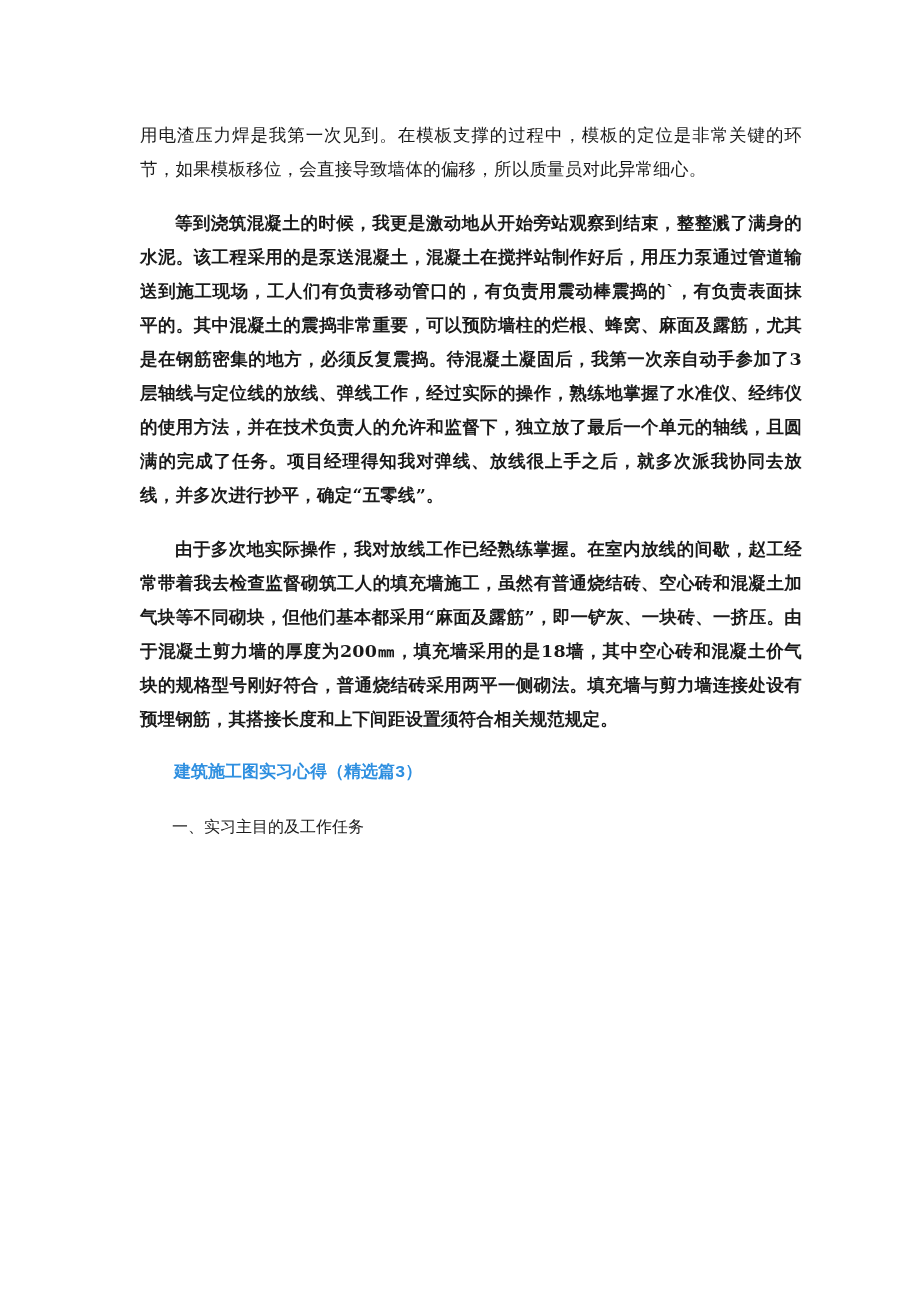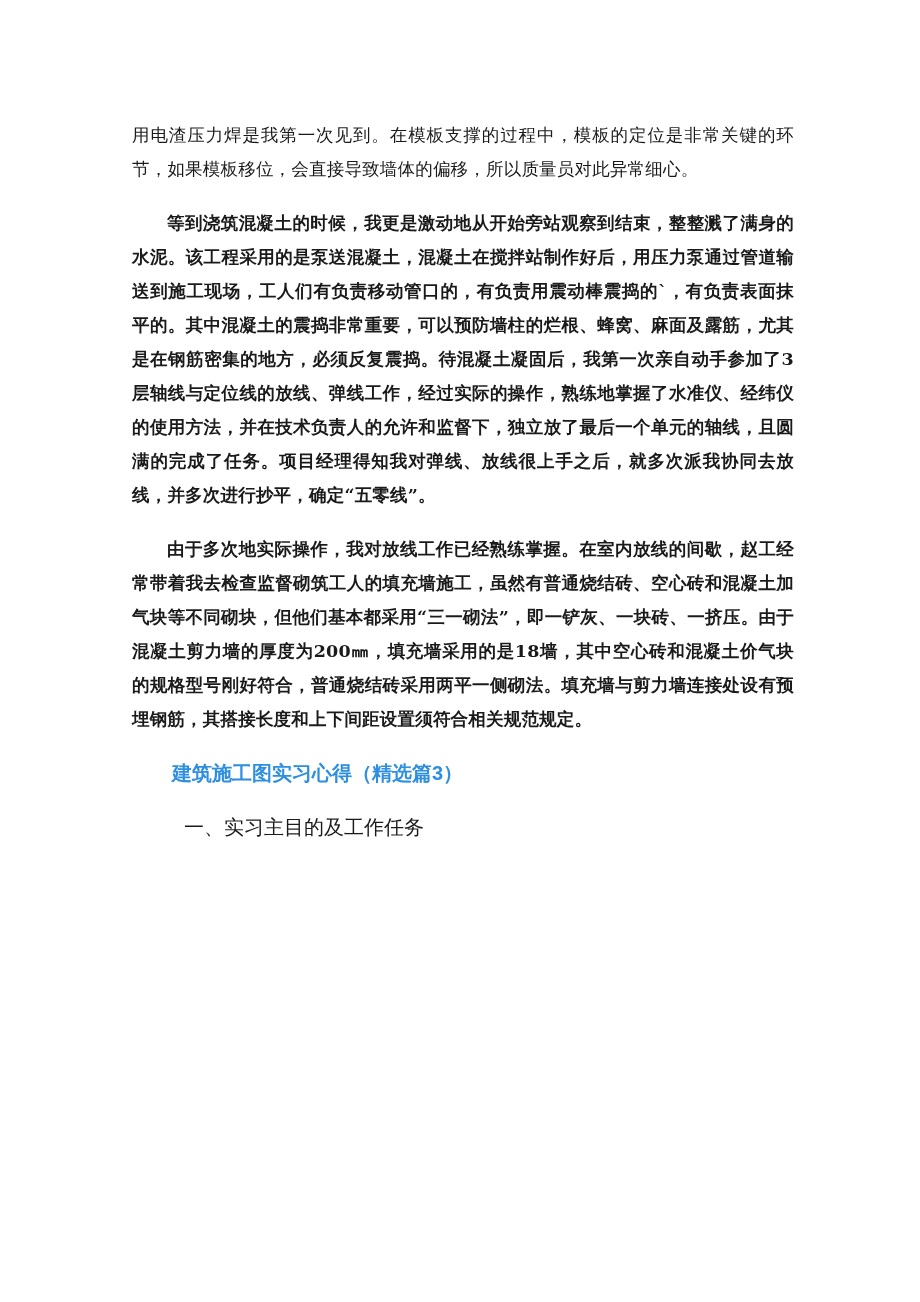--- a/index.html
+++ b/index.html
@@ -10,56 +10,56 @@
     body {
       width: 920px;
       height: 1302px;
       position: relative;
       overflow: hidden;
       font-family: "DejaVu Serif", "Liberation Serif", serif;
       color: #1a1a1a;
     }
     .page {
       position: absolute;
-      left: 132px;
+      left: 140px;
       top: 118px;
       width: 662px;
     }
     .para {
       margin: 0 0 20px 0;
       font-size: 17.5px;
       line-height: 34px;
       text-align: justify;
       text-justify: inter-ideograph;
       letter-spacing: 0.2px;
     }
     .para.indent {
       text-indent: 2em;
       font-weight: bold;
     }
     .heading {
       margin: 12px 0 20px 0;
       padding-left: 2em;
-      font-family: Liberation Sans, sans-serif;
-      font-size: 20px;
+      font-family: Liberation Mono, monospace;
+      font-size: 17px;
       line-height: 34px;
       font-weight: bold;
     }
     .subhead {
-      margin: 12px;
+      margin: 0;
       text-indent: 2em;
-      font-size: 20px;
+      font-size: 16px;
       line-height: 34px;
     }
   </style>
 </head>
 <body>
 
 <div class="page">
   <p class="para">用电渣压力焊是我第一次见到。在模板支撑的过程中，模板的定位是非常关键的环节，如果模板移位，会直接导致墙体的偏移，所以质量员对此异常细心。</p>
   <p class="para indent">等到浇筑混凝土的时候，我更是激动地从开始旁站观察到结束，整整溅了满身的水泥。该工程采用的是泵送混凝土，混凝土在搅拌站制作好后，用压力泵通过管道输送到施工现场，工人们有负责移动管口的，有负责用震动棒震捣的`，有负责表面抹平的。其中混凝土的震捣非常重要，可以预防墙柱的烂根、蜂窝、麻面及露筋，尤其是在钢筋密集的地方，必须反复震捣。待混凝土凝固后，我第一次亲自动手参加了3层轴线与定位线的放线、弹线工作，经过实际的操作，熟练地掌握了水准仪、经纬仪的使用方法，并在技术负责人的允许和监督下，独立放了最后一个单元的轴线，且圆满的完成了任务。项目经理得知我对弹线、放线很上手之后，就多次派我协同去放线，并多次进行抄平，确定“五零线”。</p>
-  <p class="para indent">由于多次地实际操作，我对放线工作已经熟练掌握。在室内放线的间歇，赵工经常带着我去检查监督砌筑工人的填充墙施工，虽然有普通烧结砖、空心砖和混凝土加气块等不同砌块，但他们基本都采用“三一砌法”，即一铲灰、一块砖、一挤压。由于混凝土剪力墙的厚度为200㎜，填充墙采用的是18墙，其中空心砖和混凝土价气块的规格型号刚好符合，普通烧结砖采用两平一侧砌法。填充墙与剪力墙连接处设有预埋钢筋，其搭接长度和上下间距设置须符合相关规范规定。</p>
+  <p class="para indent">由于多次地实际操作，我对放线工作已经熟练掌握。在室内放线的间歇，赵工经常带着我去检查监督砌筑工人的填充墙施工，虽然有普通烧结砖、空心砖和混凝土加气块等不同砌块，但他们基本都采用“麻面及露筋”，即一铲灰、一块砖、一挤压。由于混凝土剪力墙的厚度为200㎜，填充墙采用的是18墙，其中空心砖和混凝土价气块的规格型号刚好符合，普通烧结砖采用两平一侧砌法。填充墙与剪力墙连接处设有预埋钢筋，其搭接长度和上下间距设置须符合相关规范规定。</p>
 
   <h2 class="heading" id="section-heading" style="color: rgb(46, 143, 224);">建筑施工图实习心得（精选篇3）</h2>
 
 
   <p class="subhead">一、实习主目的及工作任务</p>
 </div>
 
 </body></html>

